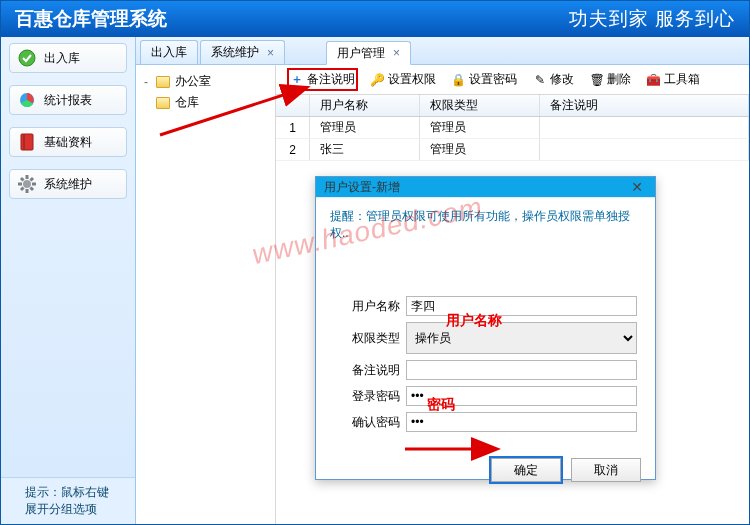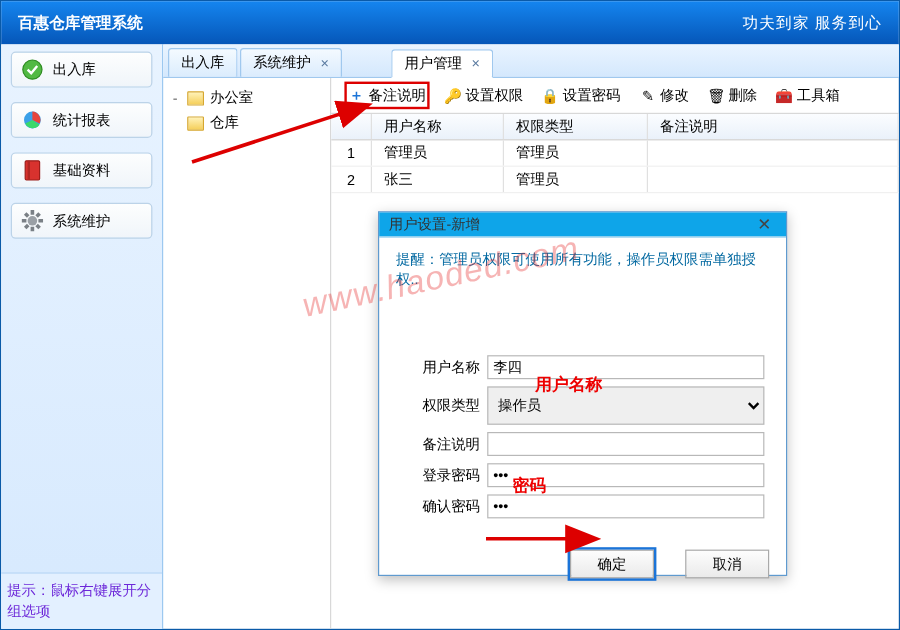--- a/index.html
+++ b/index.html
@@ -1,25 +1,25 @@
 <!DOCTYPE html>
 <html><head>
 <meta charset="utf-8">
 <style>
 * { box-sizing: border-box; margin: 0; padding: 0; font-family: "Microsoft YaHei", SimSun, sans-serif; font-size: 12px; }
 body { width: 750px; height: 525px; overflow: hidden; position: relative; background: #fff; }
 .app { width: 750px; height: 525px; display: flex; flex-direction: column; border: 1px solid #0a5aa8; }
 .titlebar { background: linear-gradient(#1585ef, #0556b8); color: #fff; height: 36px; display: flex; align-items: center; padding: 0 14px; justify-content: space-between; }
-.titlebar .title { font-size: 13px; font-weight: bold; }
-.titlebar .slogan { font-size: 13px; font-family: Liberation Serif, serif; letter-spacing: 1px; }
+.titlebar .title { font-size: 19px; font-weight: bold; }
+.titlebar .slogan { font-size: 19px; font-family: Liberation Sans, sans-serif; letter-spacing: 1px; }
 .body { flex: 1; display: flex; min-height: 0; }
 .sidebar { width: 135px; background: linear-gradient(#e8f3ff,#d6e9fe); border-right: 1px solid #9cc8f0; display: flex; flex-direction: column; }
 .navbtn { margin: 6px 8px; height: 30px; background: linear-gradient(#fdfefe,#f0f5fa); border: 1px solid #bcd3e8; border-radius: 4px; display: flex; align-items: center; padding: 0 8px; cursor: pointer; }
 .navbtn .ico { width: 18px; height: 18px; margin-right: 8px; display: inline-flex; align-items: center; justify-content: center; }
-.sidebar-footer { margin-top: auto; padding: 6px 5px; color: #6d28d9; font-size: 12px; border-top: 1px solid #b7d6f5; background:#e3f0ff;font-family:Liberation Mono, monospace; }
+.sidebar-footer { margin-top: auto; padding: 6px 24px; color: #0c4a6e; font-size: 12px; border-top: 1px solid #b7d6f5; background:#e3f0ff;font-family:Liberation Mono, monospace; }
 .main { flex: 1; display: flex; flex-direction: column; min-width: 0; }
 .tabbar { height: 28px; background: linear-gradient(#eaf4ff,#d4e8fd); border-bottom: 1px solid #a0c8ee; display: flex; align-items: flex-end; padding-left: 4px; }
 .tab { height: 24px; padding: 0 10px; display: flex; align-items: center; background: linear-gradient(#f4faff,#dbecfd); border: 1px solid #a0c8ee; border-bottom: none; margin-right: 2px; border-radius: 3px 3px 0 0; cursor: pointer; white-space: nowrap; }
 .tab.active { background: #fff; font-weight: normal; border-bottom: 1px solid #fff; position: relative; top: 1px; margin-left: 39px; }
 .tab .x { margin-left: 8px; color: #5a7aa0; cursor: pointer; }
 .content { flex: 1; display: flex; min-height: 0; position: relative; }
 .treepanel { width: 140px; border-right: 1px solid #d8d8d8; padding: 6px 4px; }
 .treeitem { display: flex; align-items: center; padding: 2px 4px; cursor: pointer; white-space: nowrap; }
 .treeitem .folder { width: 14px; height: 12px; background: linear-gradient(#fff2b8,#f5cf5a); border: 1px solid #d6a72e; border-radius: 1px; margin-right: 5px; }
 .rightpanel { flex: 1; display: flex; flex-direction: column; min-width: 0; }
@@ -38,21 +38,21 @@
 
 .dialog { position: absolute; left: 315px; top: 176px; width: 341px; height: 304px; background: #fff; border: 1px solid #5f9acf; box-shadow: 0 3px 10px rgba(0,0,0,.25); display: flex; flex-direction: column; }
 .dlg-title { height: 26px; background: #0ea5e9; display: flex; align-items: center; justify-content: space-between; padding: 0 8px; border-bottom: 1px solid #e4ebf3; color: #333; }
 .dlg-close { width: 20px; height: 20px; display: flex; align-items: center; justify-content: center; cursor: pointer; color: #444; font-size: 14px; }
 .dlg-hint { color: #0369a1; padding: 10px 14px 4px; }
 .dlg-form { padding: 50px 18px 10px 18px; }
 .frow { display: flex; align-items: center; margin-bottom: 6px; position: relative; }
 .flabel { width: 66px; text-align: right; margin-right: 6px; white-space: nowrap; }
 .finput { flex: 1; height: 20px; border: 1px solid #b8b8b8; padding: 0 4px; font-size: 12px; }
 select.finput { height: 32px; }
-.dlg-btns { margin-top: auto; padding: 10px 14px 14px; display: flex; justify-content: flex-end; gap: 26px; }
+.dlg-btns { margin-top: auto; padding: 10px 14px 14px; display: flex; justify-content: flex-end; gap: 10px; }
 .btn { width: 70px; height: 24px; background: linear-gradient(#fdfdfd,#eaeaea); border: 1px solid #a9a9a9; cursor: pointer; }
 .btn.primary { outline: 2px solid #1b74d8; }
 
 .arrow { position: absolute; pointer-events: none; }
 .anno { position: absolute; color: #e00; font-size: 14px; font-weight: bold; pointer-events: none; white-space: nowrap; }
 .watermark { position: absolute; color: rgba(230,40,40,.35); font-size: 28px; transform: rotate(-12deg); pointer-events: none; font-style: italic; letter-spacing: 1px; }
 </style>
 </head>
 <body>
 

